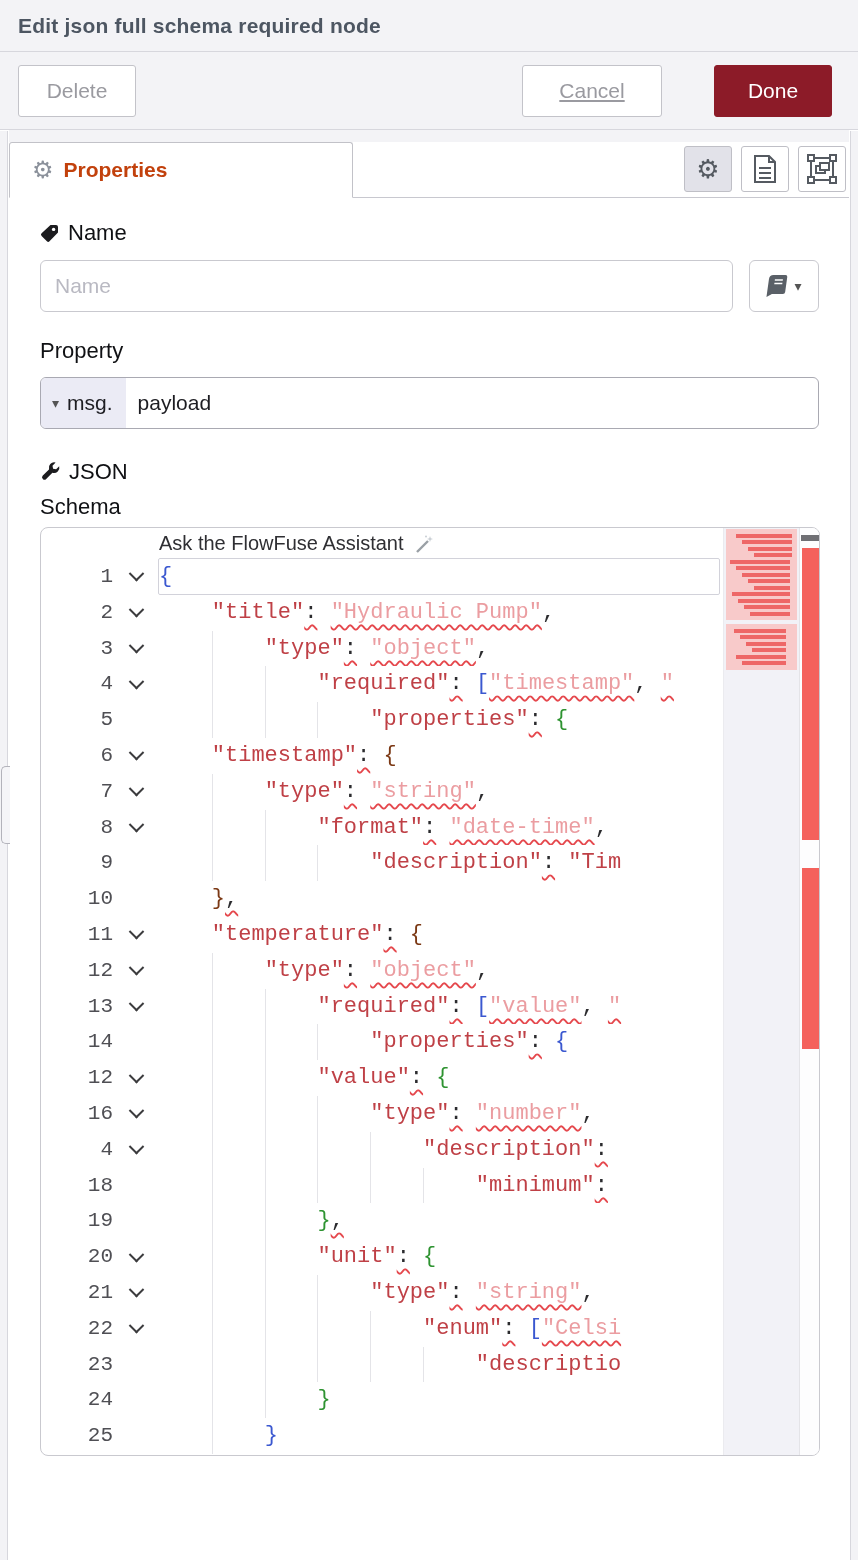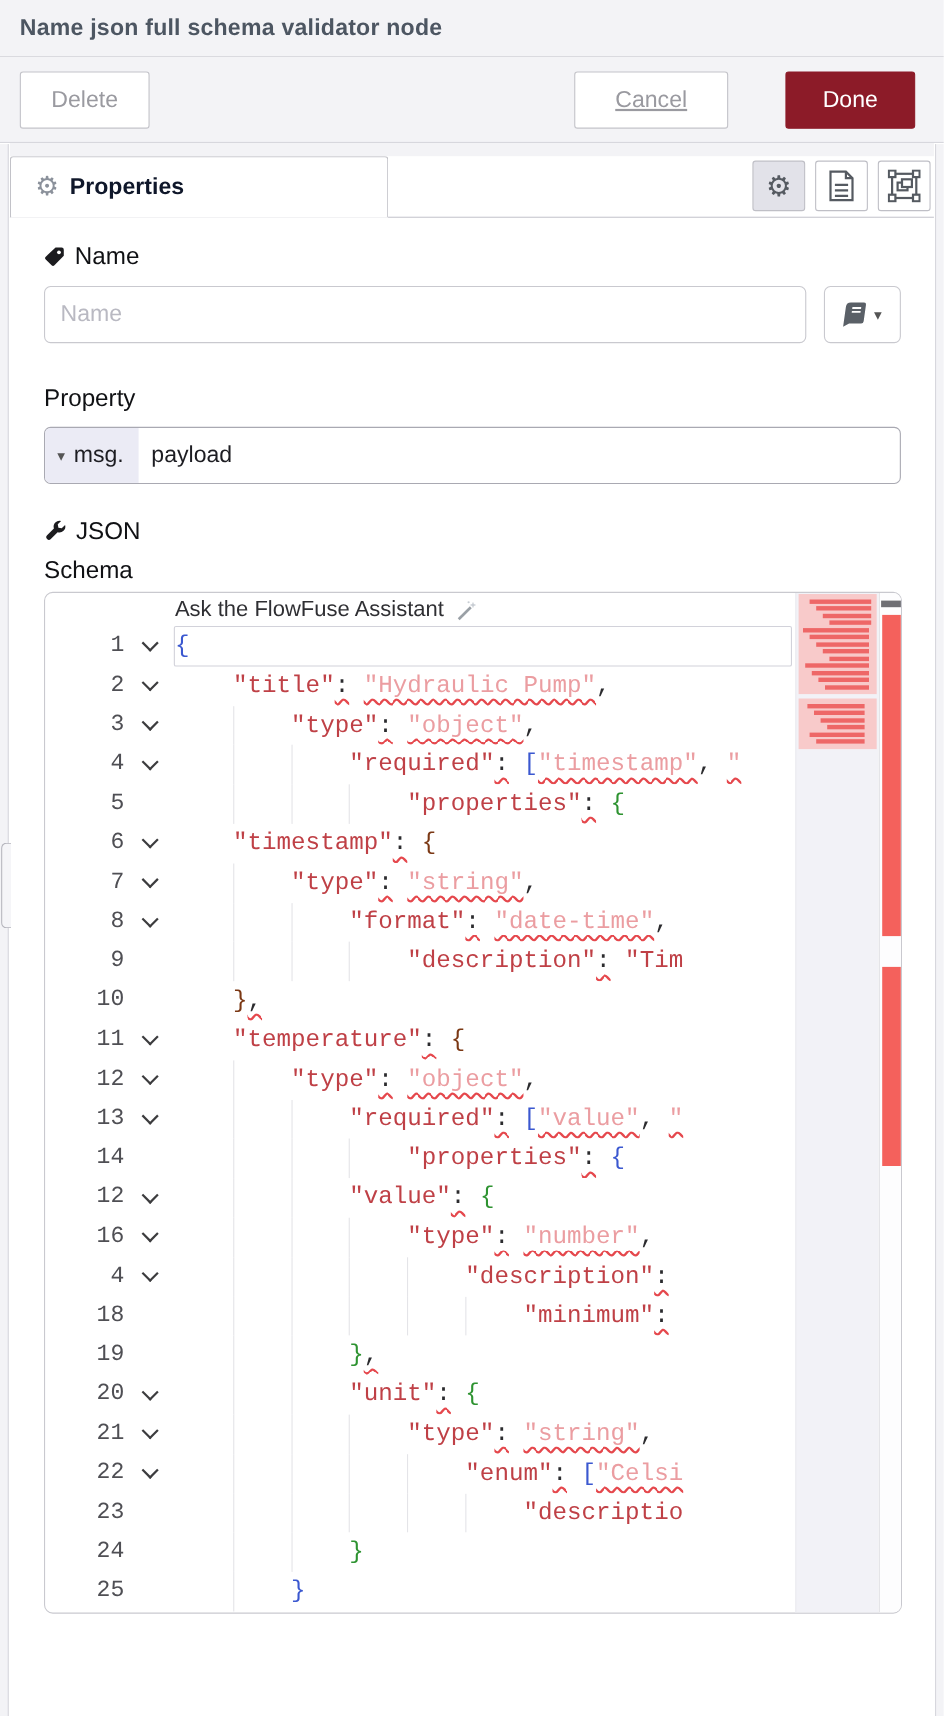--- a/index.html
+++ b/index.html
@@ -37,21 +37,21 @@
   }
   
   .content { margin:0 9px; background:#fff; }
   .tab-row { position:relative; background:#fff; padding-top:12px; border-bottom:1px solid #c8c8cf; display:flex; align-items:flex-end; }
   .tab-row::before { content:""; position:absolute; left:0; right:0; top:0; height:12px; background:#f3f3f6; }
   .tab {
     width:344px; height:56px; margin-bottom:-1px; background:#fff; z-index:2;
     border:1px solid #c2c2c8; border-bottom:1px solid #fff; border-radius:3px 3px 0 0;
     display:flex; align-items:center; gap:10px; padding-left:22px; cursor:pointer;
   }
-  .tab-label { font-size:21px; font-weight:bold; color:#0f172a; }
+  .tab-label { font-size:21px; font-weight:bold; color:#c2410c; }
   .gear-glyph { font-size:24px; color:#8b919b; line-height:1; }
   .tab-tools { margin-left:auto; display:flex; gap:9px; padding:0 3px 5px 0; }
   .icon-btn {
     width:48px; height:46px; border:1px solid #bfbfc6; border-radius:3px; background:#fff;
     display:flex; align-items:center; justify-content:center; cursor:pointer;
   }
   .icon-btn.active { background:#e2e2e9; }
   .icon-btn .gear-glyph { color:#555a61; font-size:26px; }
   
   .panel { padding:20px 30px 0 31px; background:#fff; }
@@ -61,21 +61,21 @@
   .text-input {
     flex:1; height:52px; border:1px solid #c9c9cf; border-radius:6px; font-size:21px;
     padding:0 14px; color:#222; font-family:"Liberation Sans",sans-serif;
   }
   .text-input::placeholder { color:#b9b9c2; }
   .book-btn {
     width:70px; height:52px; border:1px solid #c9c9cf; border-radius:6px; background:#fff;
     display:flex; align-items:center; justify-content:center; gap:6px; cursor:pointer;
   }
   .caret { font-size:14px; color:#555; line-height:1; }
-  .row-prop-label { margin-top:37px; }
+  .row-prop-label { margin-top:26px; }
   .typed-input {
     margin-top:13px; height:52px; border:1px solid #a9a9b2; border-radius:6px;
     display:flex; align-items:stretch; overflow:hidden; background:#fff;
   }
   .msg-chunk {
     background:#ebebf5; display:flex; align-items:center; gap:8px; padding:0 13px 0 11px;
     font-size:21px; color:#1d1d22; cursor:pointer;
   }
   .typed-value { display:flex; align-items:center; padding-left:12px; font-size:21px; color:#1d1d22; flex:1; }
   .row-schema-label { margin-top:25px; width:140px; line-height:35px; display:block; font-size:22px; color:#101114; }
@@ -113,21 +113,21 @@
   .mm-bar { height:4px; margin:2.5px 0; background:#ee6767; }
   .scrollbar { position:absolute; left:758px; top:0; bottom:0; width:22px; background:#fdfdfe; border-left:1px solid #e4e4e8; }
   .sb-cursor { position:absolute; left:1px; right:1px; top:7px; height:6px; background:#6f6f74; }
   .sb-seg1 { position:absolute; left:2px; right:2px; top:20px; height:292px; background:#f4615c; }
   .sb-seg2 { position:absolute; left:2px; right:2px; top:340px; height:181px; background:#f4615c; }
 </style>
 </head>
 <body>
 
 <header class="tray-header">
-  <h1>Name json full schema validator node</h1>
+  <h1>Edit json full schema required node</h1>
 </header>
 
 <div class="tray-toolbar">
   <button class="btn btn-delete">Delete</button>
   <button class="btn btn-cancel">Cancel</button>
   <button class="btn btn-done">Done</button>
 </div>
 
 <div class="strip strip-left"></div>
 <div class="strip strip-right"></div>

